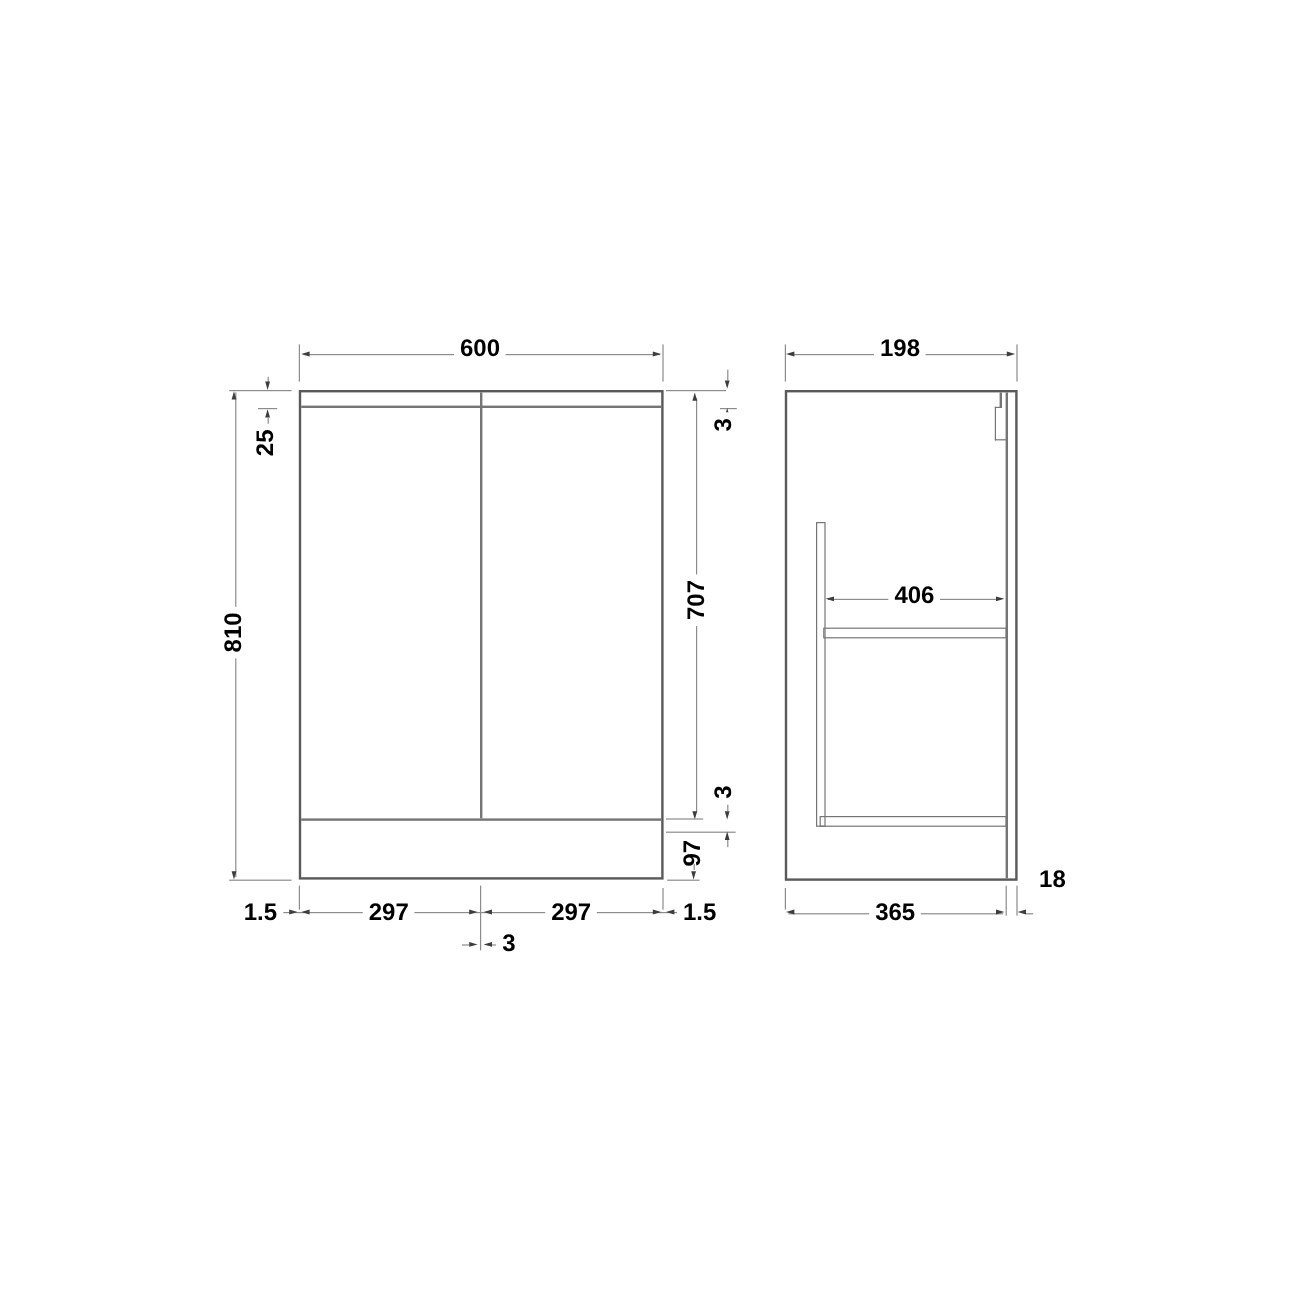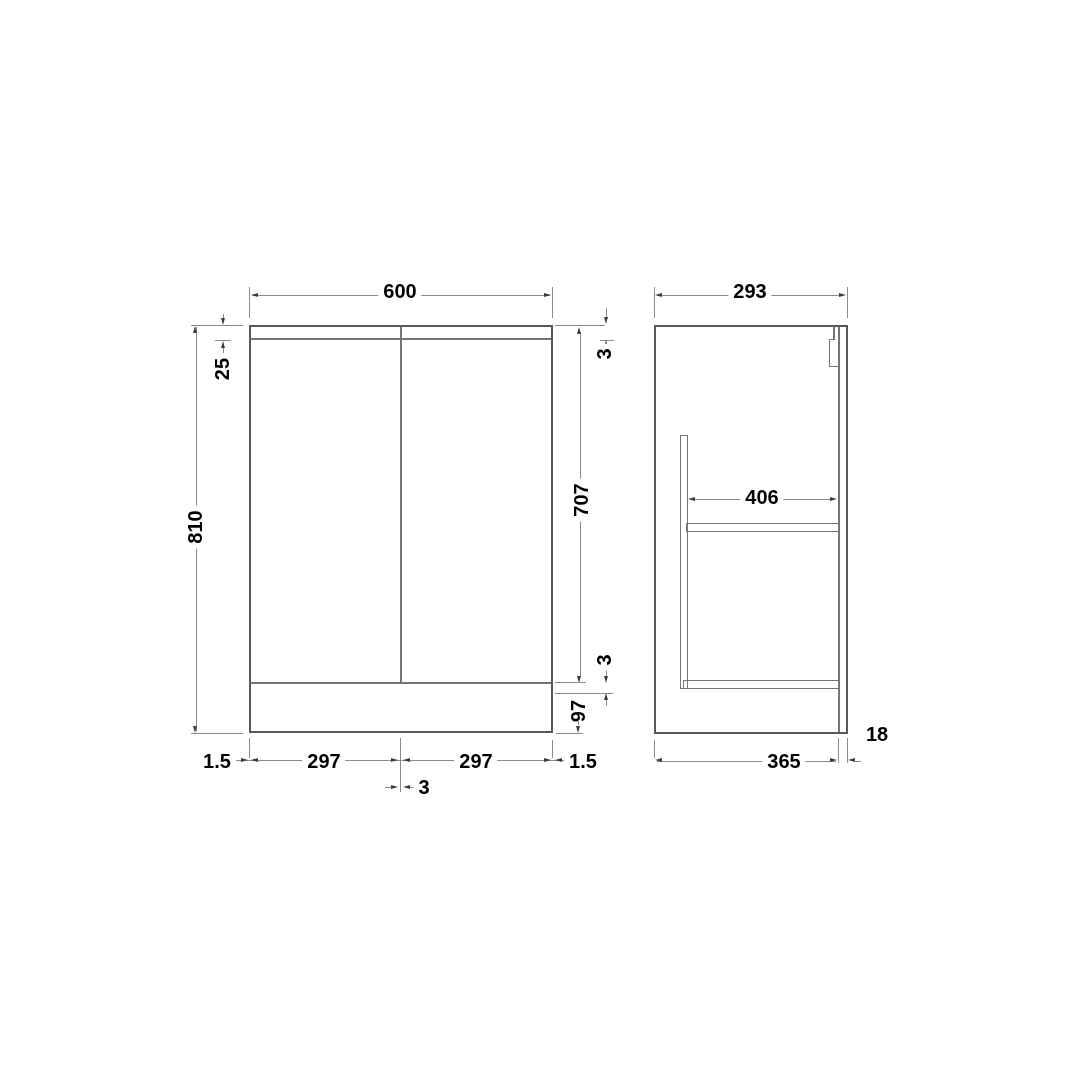--- a/index.html
+++ b/index.html
@@ -125,32 +125,32 @@
 
     <div class="rect thin" style="left:679.5px;top:435px;width:8px;height:253.5px;"></div>
     <div class="rect thin" style="left:683px;top:679.5px;width:155.5px;height:9px;"></div>
     <div class="rect thin" style="left:686px;top:523px;width:152.5px;height:8.5px;"></div>
 
     <div class="ln" style="left:653.5px;top:287px;width:1px;height:31px;"></div>
     <div class="ln" style="left:846.5px;top:287px;width:1px;height:31px;"></div>
     <div class="ln" style="left:658px;top:294.5px;width:185px;height:1px;"></div>
     <div class="ar l" style="left:655px;top:292.5px;"></div>
     <div class="ar r" style="left:839px;top:292.5px;"></div>
-    <span class="lbl" style="left:750px;top:291px;">293</span>
+    <span class="lbl" style="left:750px;top:291px;">198</span>
 
     <div class="ln" style="left:690px;top:498.5px;width:144px;height:1px;"></div>
     <div class="ar l" style="left:687.5px;top:496.5px;"></div>
     <div class="ar r" style="left:829.5px;top:496.5px;"></div>
     <span class="lbl" style="left:762px;top:497px;">406</span>
 
     <div class="ln" style="left:653.5px;top:740px;width:1px;height:18px;"></div>
     <div class="ln" style="left:838px;top:738px;width:1px;height:25px;"></div>
     <div class="ln" style="left:846.5px;top:738px;width:1px;height:25px;"></div>
     <div class="ln" style="left:657px;top:760.5px;width:179px;height:1px;"></div>
     <div class="ar l" style="left:655px;top:758px;"></div>
     <div class="ar r" style="left:830px;top:758px;"></div>
-    <span class="lbl" style="left:784px;top:761px;">365</span>
+    <span class="lbl" style="left:746px;top:761px;">365</span>
     <div class="ar l" style="left:847.5px;top:758px;"></div>
     <div class="ln" style="left:854.5px;top:760.5px;width:6px;height:1px;"></div>
     <span class="lbl" style="left:877px;top:734px;">18</span>
   </div>
 
 </div>
 
 </body></html>

